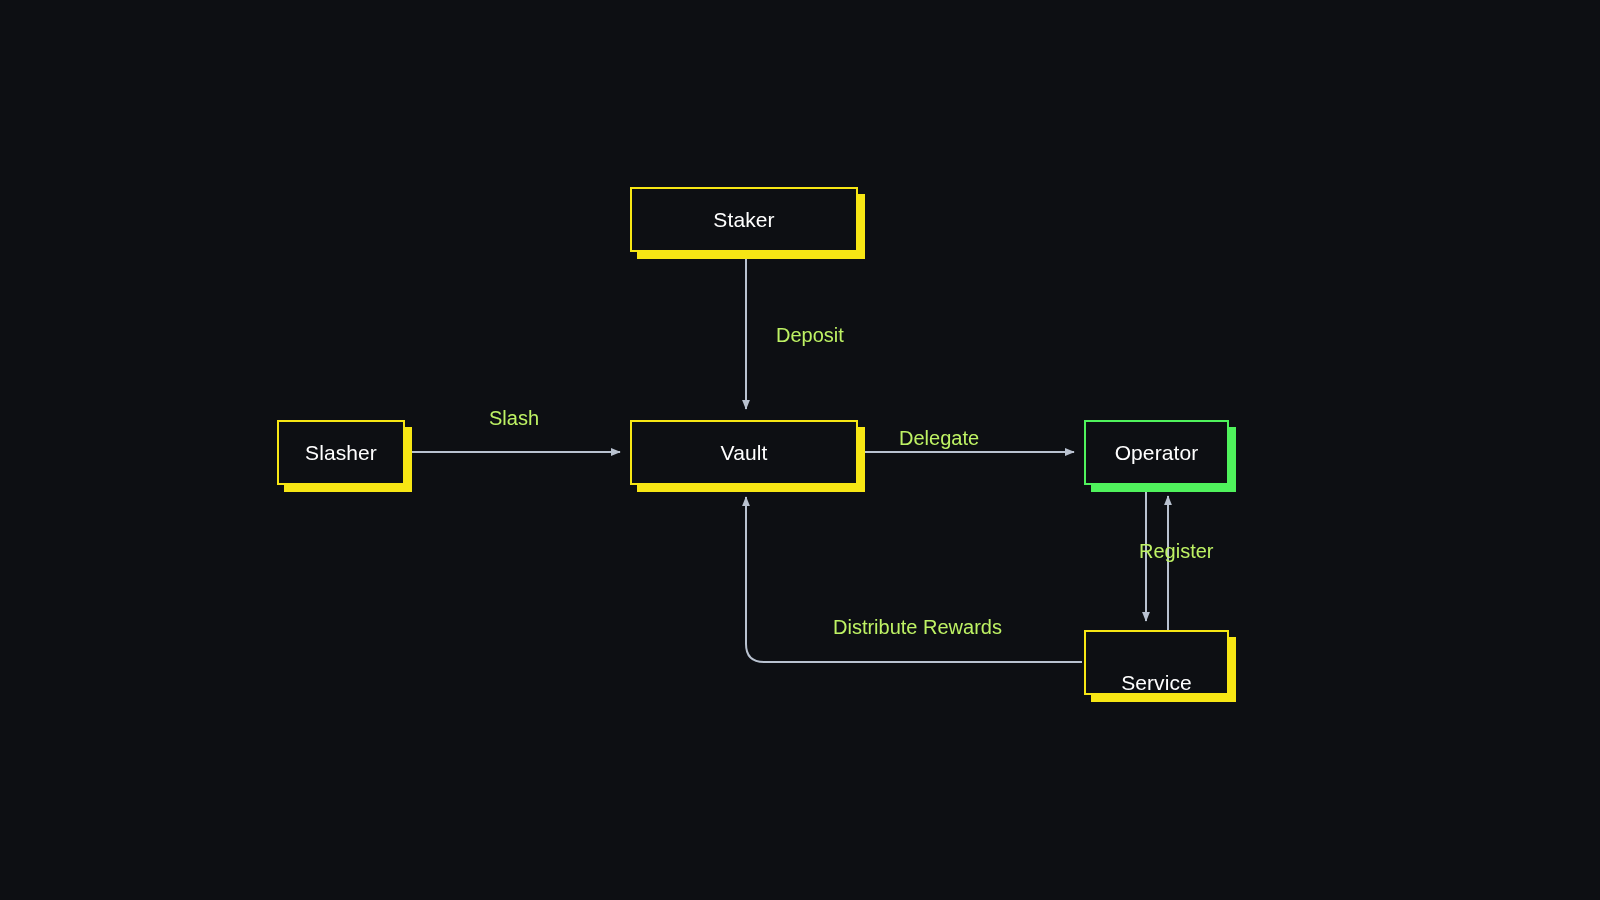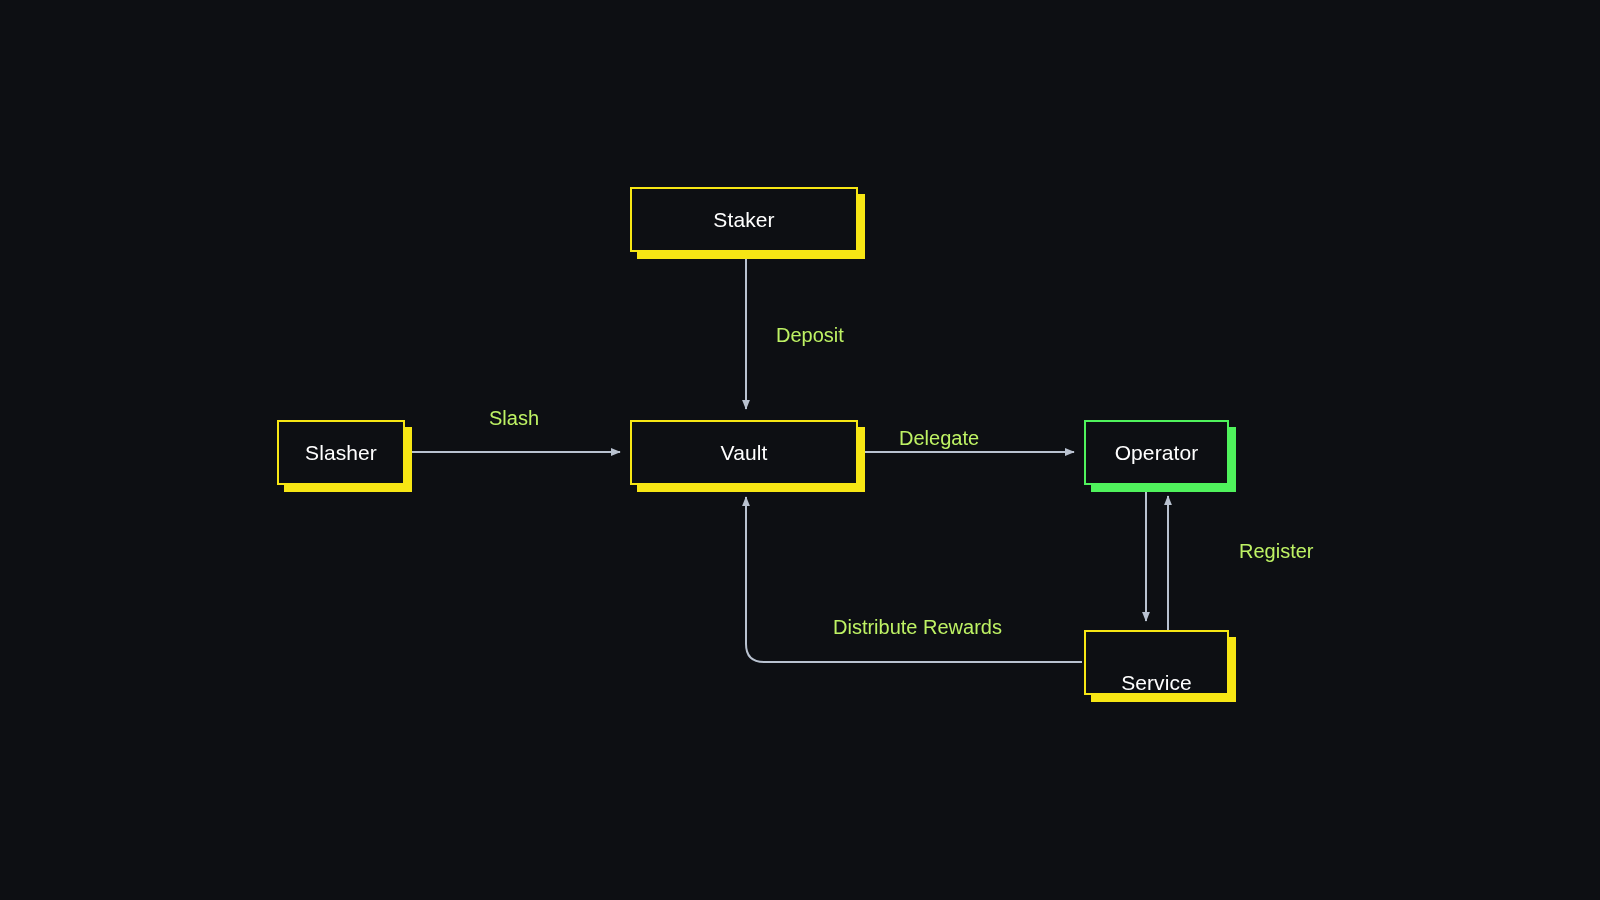--- a/index.html
+++ b/index.html
@@ -121,16 +121,16 @@
     <span class="node-label">Operator</span>
   </div>
 
   <div class="node" style="left: 1084px; top: 630px; width: 145px; height: 65px; border-color: rgb(247, 230, 20); align-items: flex-end;">
     <span class="node-label">Service</span>
   </div>
 
   <div class="edge-label" style="left: 776px; top: 325px;">Deposit</div>
   <div class="edge-label" style="left: 489px; top: 408px;">Slash</div>
   <div class="edge-label" style="left: 899px; top: 408px; margin-top: 20px;">Delegate</div>
-  <div class="edge-label" style="left: 1239px; top: 541px;">Register</div>
+  <div class="edge-label" style="left: 1139px; top: 541px;">Register</div>
   <div class="edge-label" style="left: 833px; top: 617px; text-align: center;">Distribute Rewards</div>
 
 </div>
 
 </body></html>

